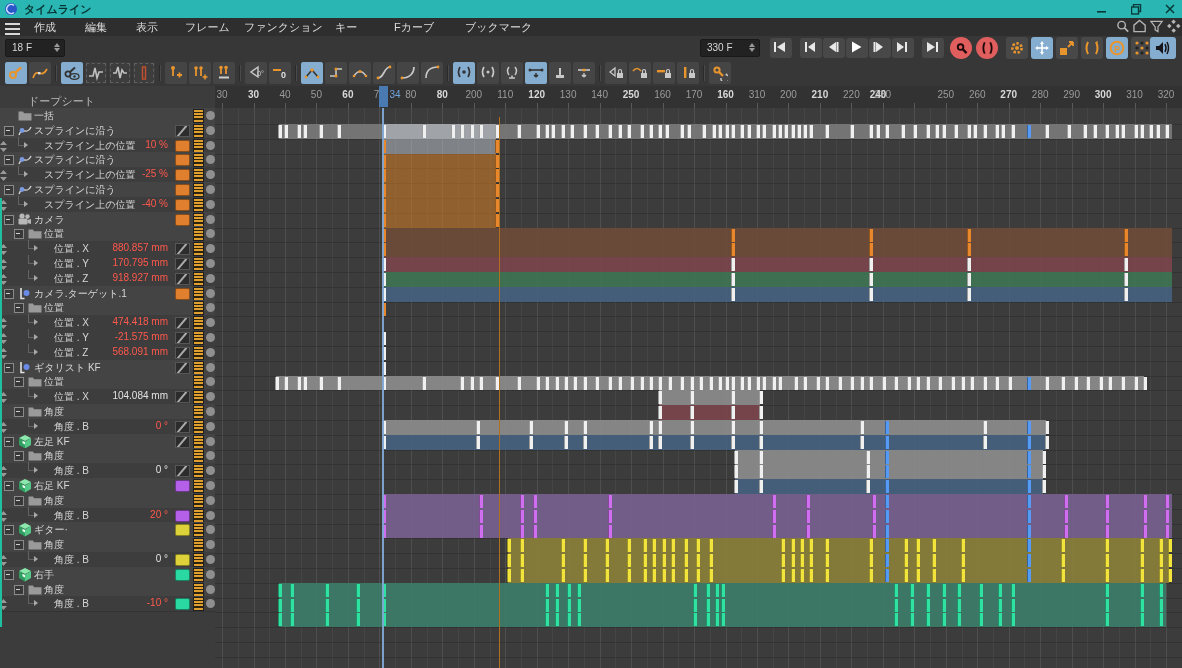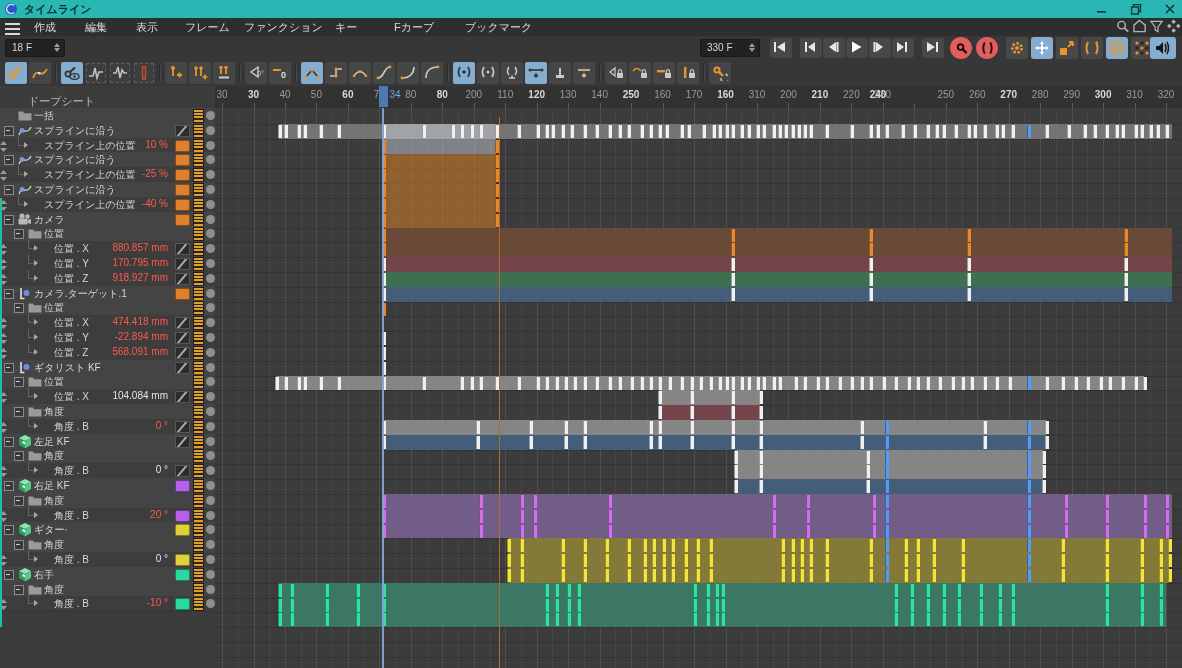--- a/index.html
+++ b/index.html
@@ -639,21 +639,21 @@
           <div class="pencil">
             <b></b>
           </div>
           <div class="kstack"></div>
           <div class="pcircle"></div>
         </div>
         <div class="prow chd" style="top: 244px;">
           <div class="lconn" style="left: 28px;"></div>
           <div class="larr" style="left: 34px;"></div>
           <div class="plabel" style="left: 54px;">位置 . Y</div>
-          <div class="pval vred">-22.894 mm</div>
+          <div class="pval vred">-21.575 mm</div>
           <div style="right: 38px; top: 2px; width: 7px; height: 11px;"><svg width="7" height="11" viewBox="0 0 7 11">
               <path d="M0,4 3.5,0 7,4z" fill="#999"></path>
               <path d="M0,7 3.5,11 7,7z" fill="#999"></path>
             </svg></div>
           <div class="pencil">
             <b></b>
           </div>
           <div class="kstack"></div>
           <div class="pcircle"></div>
         </div>

